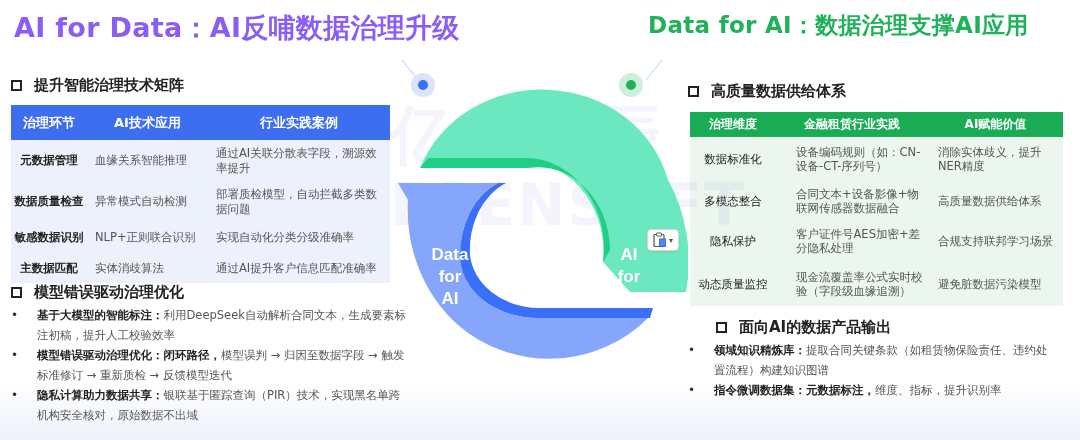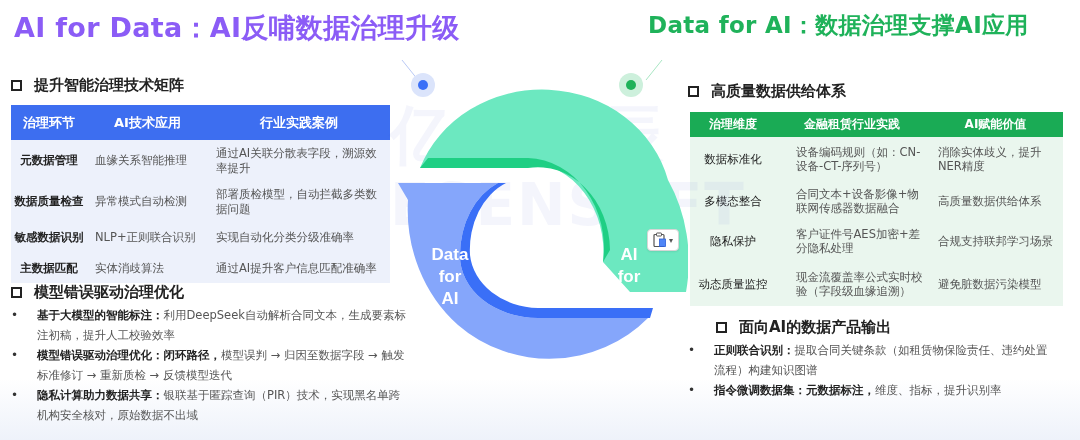--- a/index.html
+++ b/index.html
@@ -171,21 +171,21 @@
       <td class="c3">避免脏数据污染模型</td>
     </tr>
   </tbody>
 </table>
 
 <div class="abs section-head" style="left:688px; top:318px;padding-left:28px;">
   <span class="sq"></span>
   <span>面向AI的数据产品输出</span>
 </div>
 <ul class="abs bullets" style="left:688px; top:340px; width:370px;">
-  <li><b>正则联合识别：</b><span>提取合同关键条款（如租赁物保险责任、违约处置流程）构建知识图谱</span></li>
+  <li><b>领域知识精炼库：</b><span>提取合同关键条款（如租赁物保险责任、违约处置流程）构建知识图谱</span></li>
   <li><b>指令微调数据集：元数据标注，</b><span>维度、指标，提升识别率</span></li>
 </ul>
 
 <div class="abs watermark">
   <div class="wm1">亿信华辰</div>
   <div class="wm2">ESENSOFT</div>
 </div>
 
 <svg class="abs diagram" viewBox="0 0 290 300">
 

